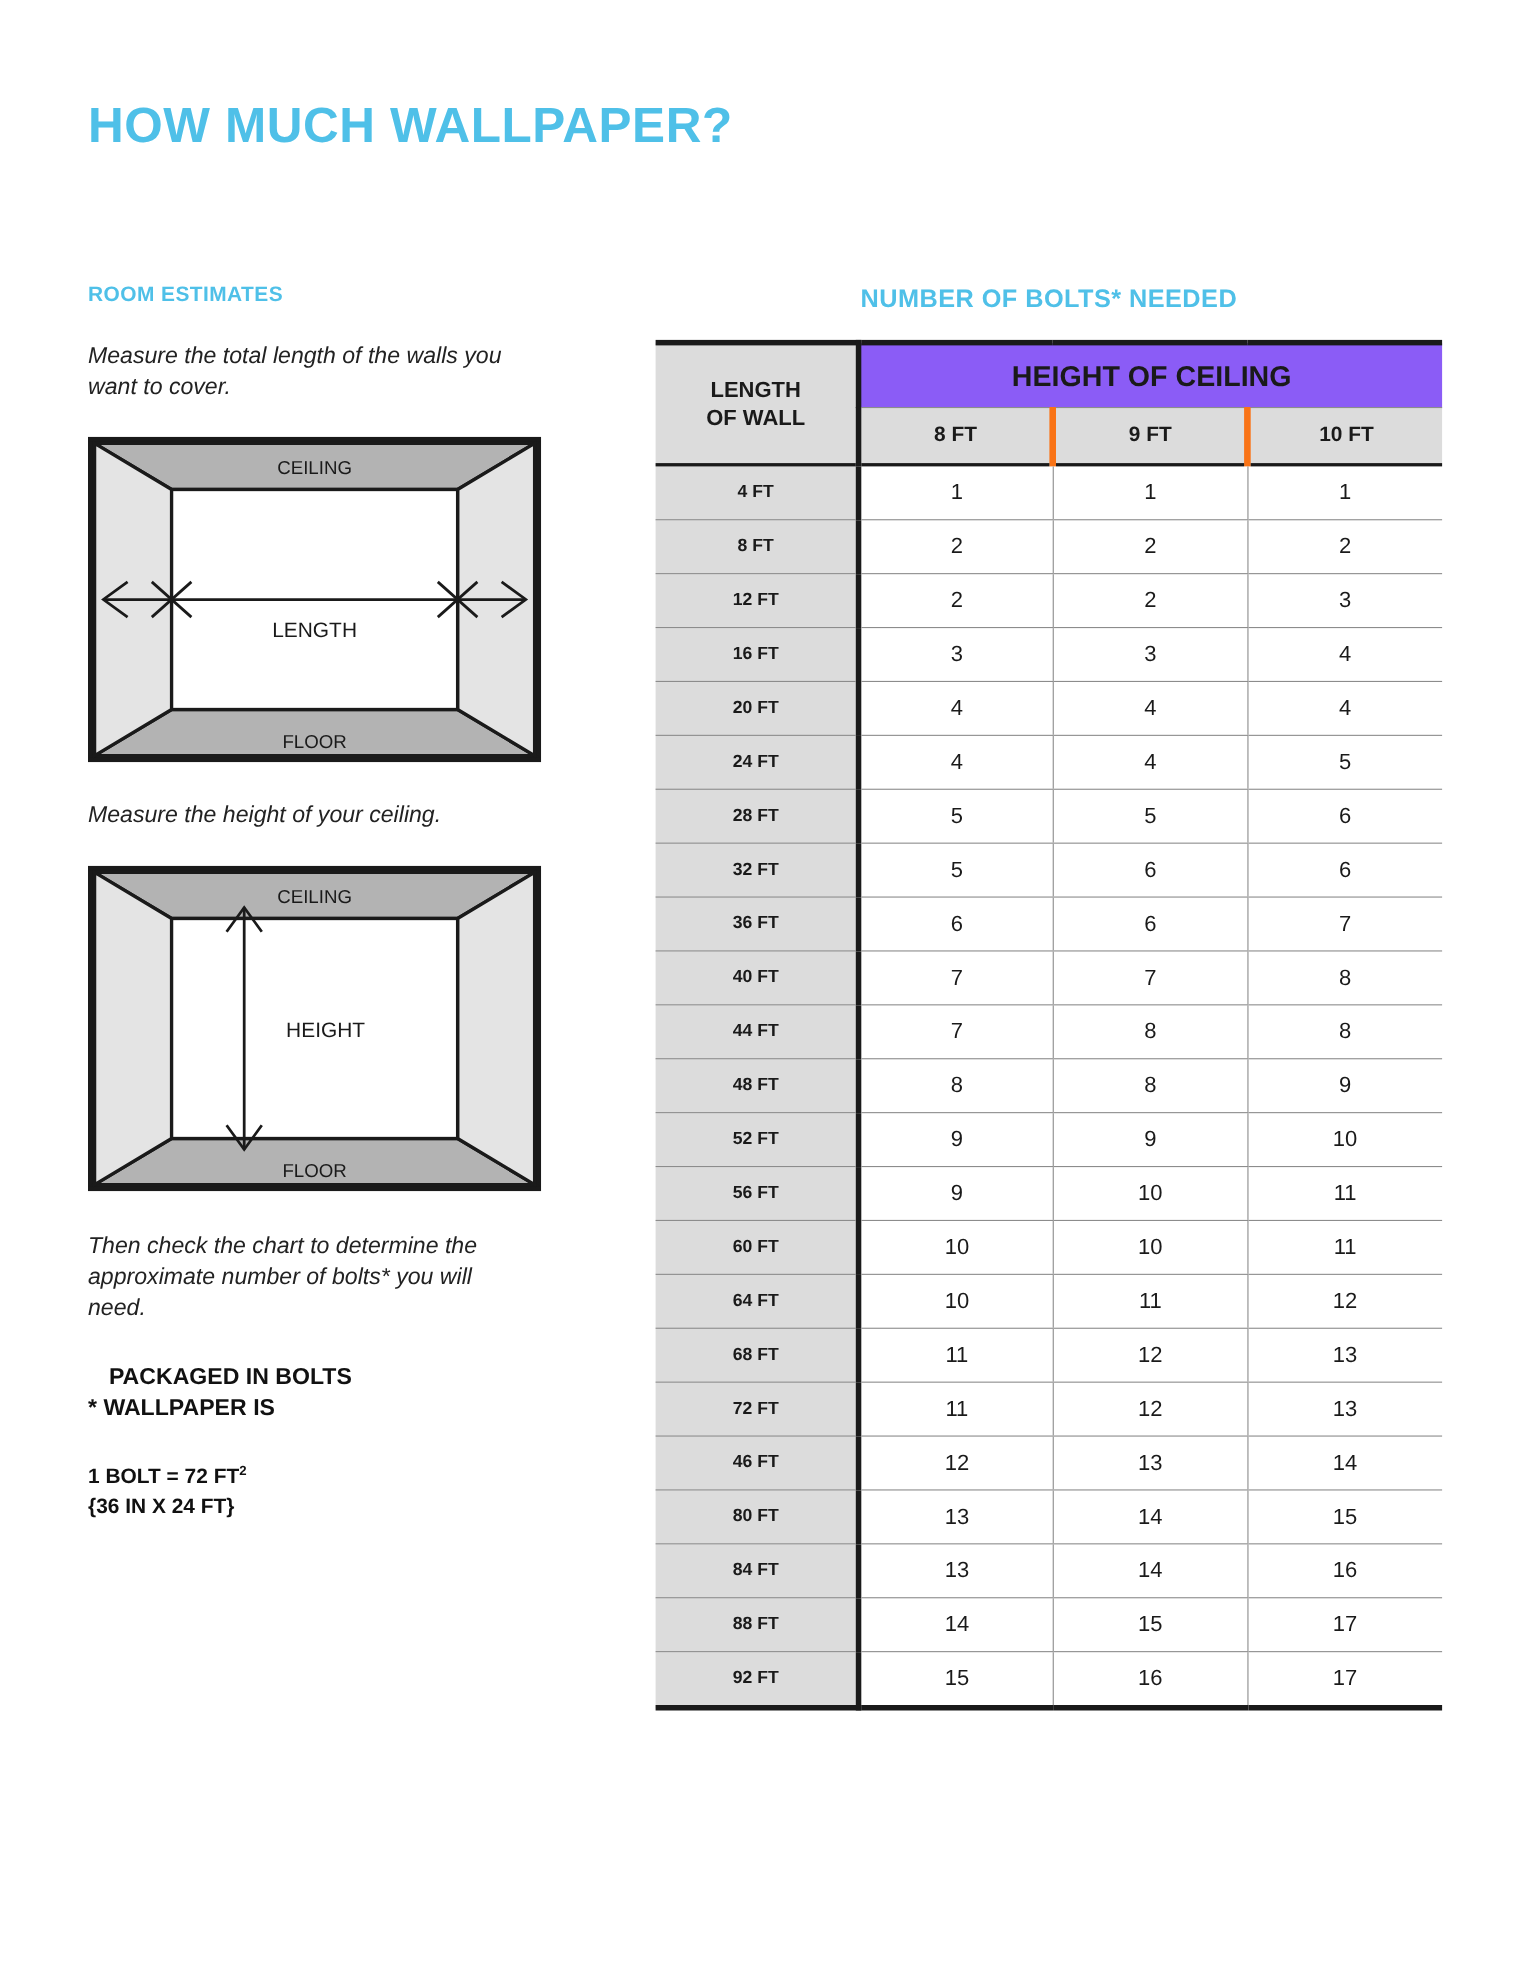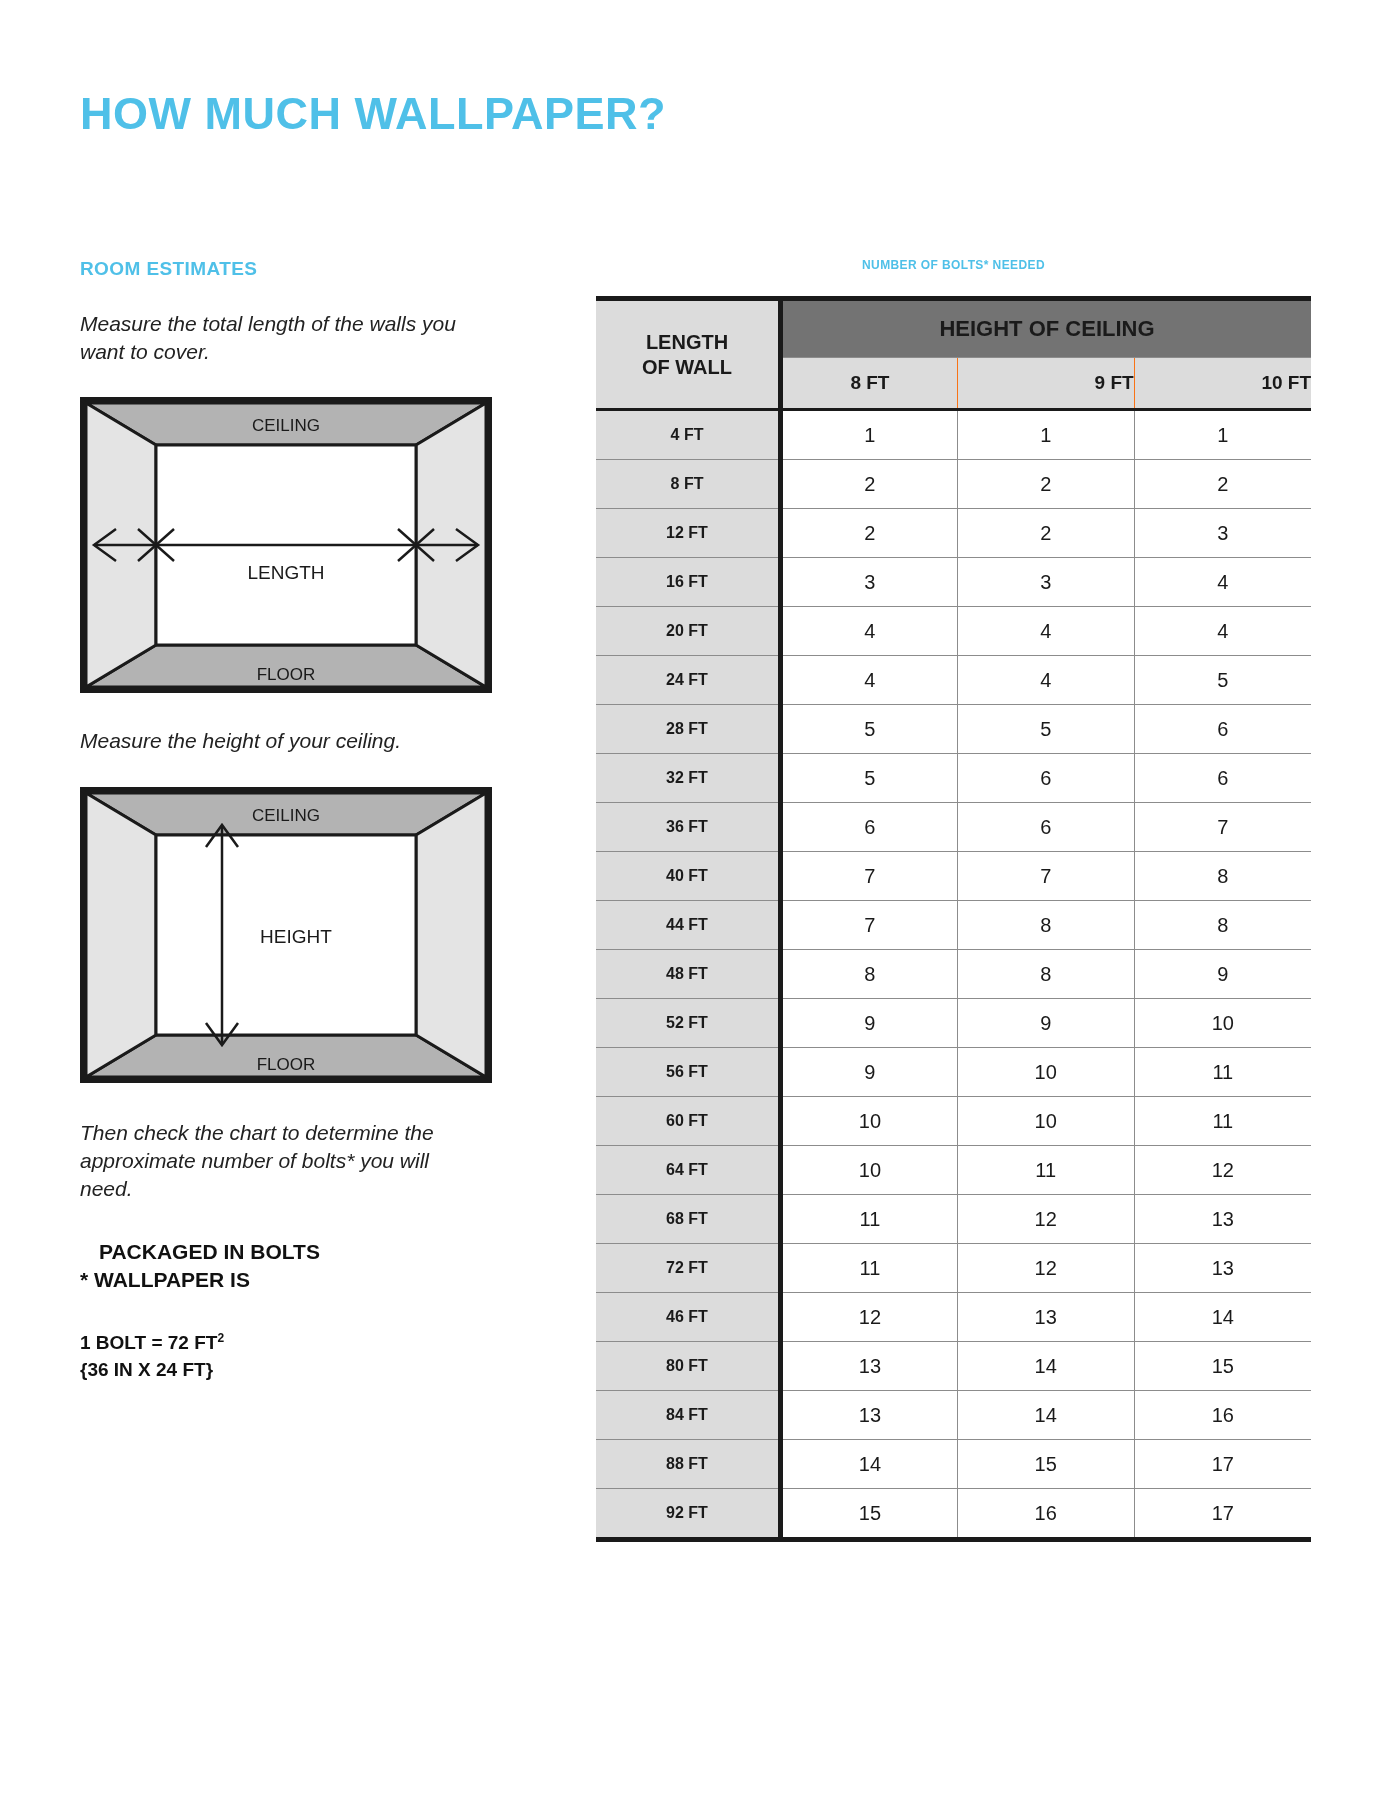--- a/index.html
+++ b/index.html
@@ -89,21 +89,21 @@
   .sup { font-size: 12px; vertical-align: super; }
 
   
   .table-wrap {
     position: absolute;
     left: 596px;
     top: 258px;
     width: 715px;
   }
   .table-title {
-    font-size: 12px;
+    font-size: 23px;
     font-weight: bold;
     color: #4fc0e8;
     letter-spacing: 0.4px;
     text-align: center;
     margin: 0 0 24px 0;
   }
   table.bolts {
     border-collapse: collapse;
     width: 715px;
     table-layout: fixed;
@@ -117,37 +117,37 @@
     background: #dcdcdc;
     font-size: 20px;
     font-weight: bold;
     text-align: center;
     line-height: 1.25;
     border-right: 5px solid #1a1a1a;
     border-top: 5px solid #1a1a1a;
     border-bottom: 3px solid #1a1a1a;
   }
   .hdr-ceiling {
-    background: #737373;
-    font-size: 22px;
+    background: #8b5cf6;
+    font-size: 26px;
     font-weight: bold;
     text-align: center;
     height: 56px;
     border-top: 5px solid #1a1a1a;
     border-bottom: 1px solid #8c8c8c;
   }
   .hdr-sub {
     background: #dcdcdc;
     font-size: 19px;
     font-weight: bold;
     text-align: center;
     height: 50px;
     border-bottom: 3px solid #1a1a1a;
   }
-  .hdr-sub.sep { border-left: 1px solid #f97316; text-align: right; }
+  .hdr-sub.sep { border-left: 6px solid #f97316; }
   .row-label {
     background: #dcdcdc;
     font-size: 16px;
     font-weight: bold;
     text-align: center;
     height: 48px;
     border-right: 5px solid #1a1a1a;
     border-bottom: 1px solid #8c8c8c;
   }
   .cell {

